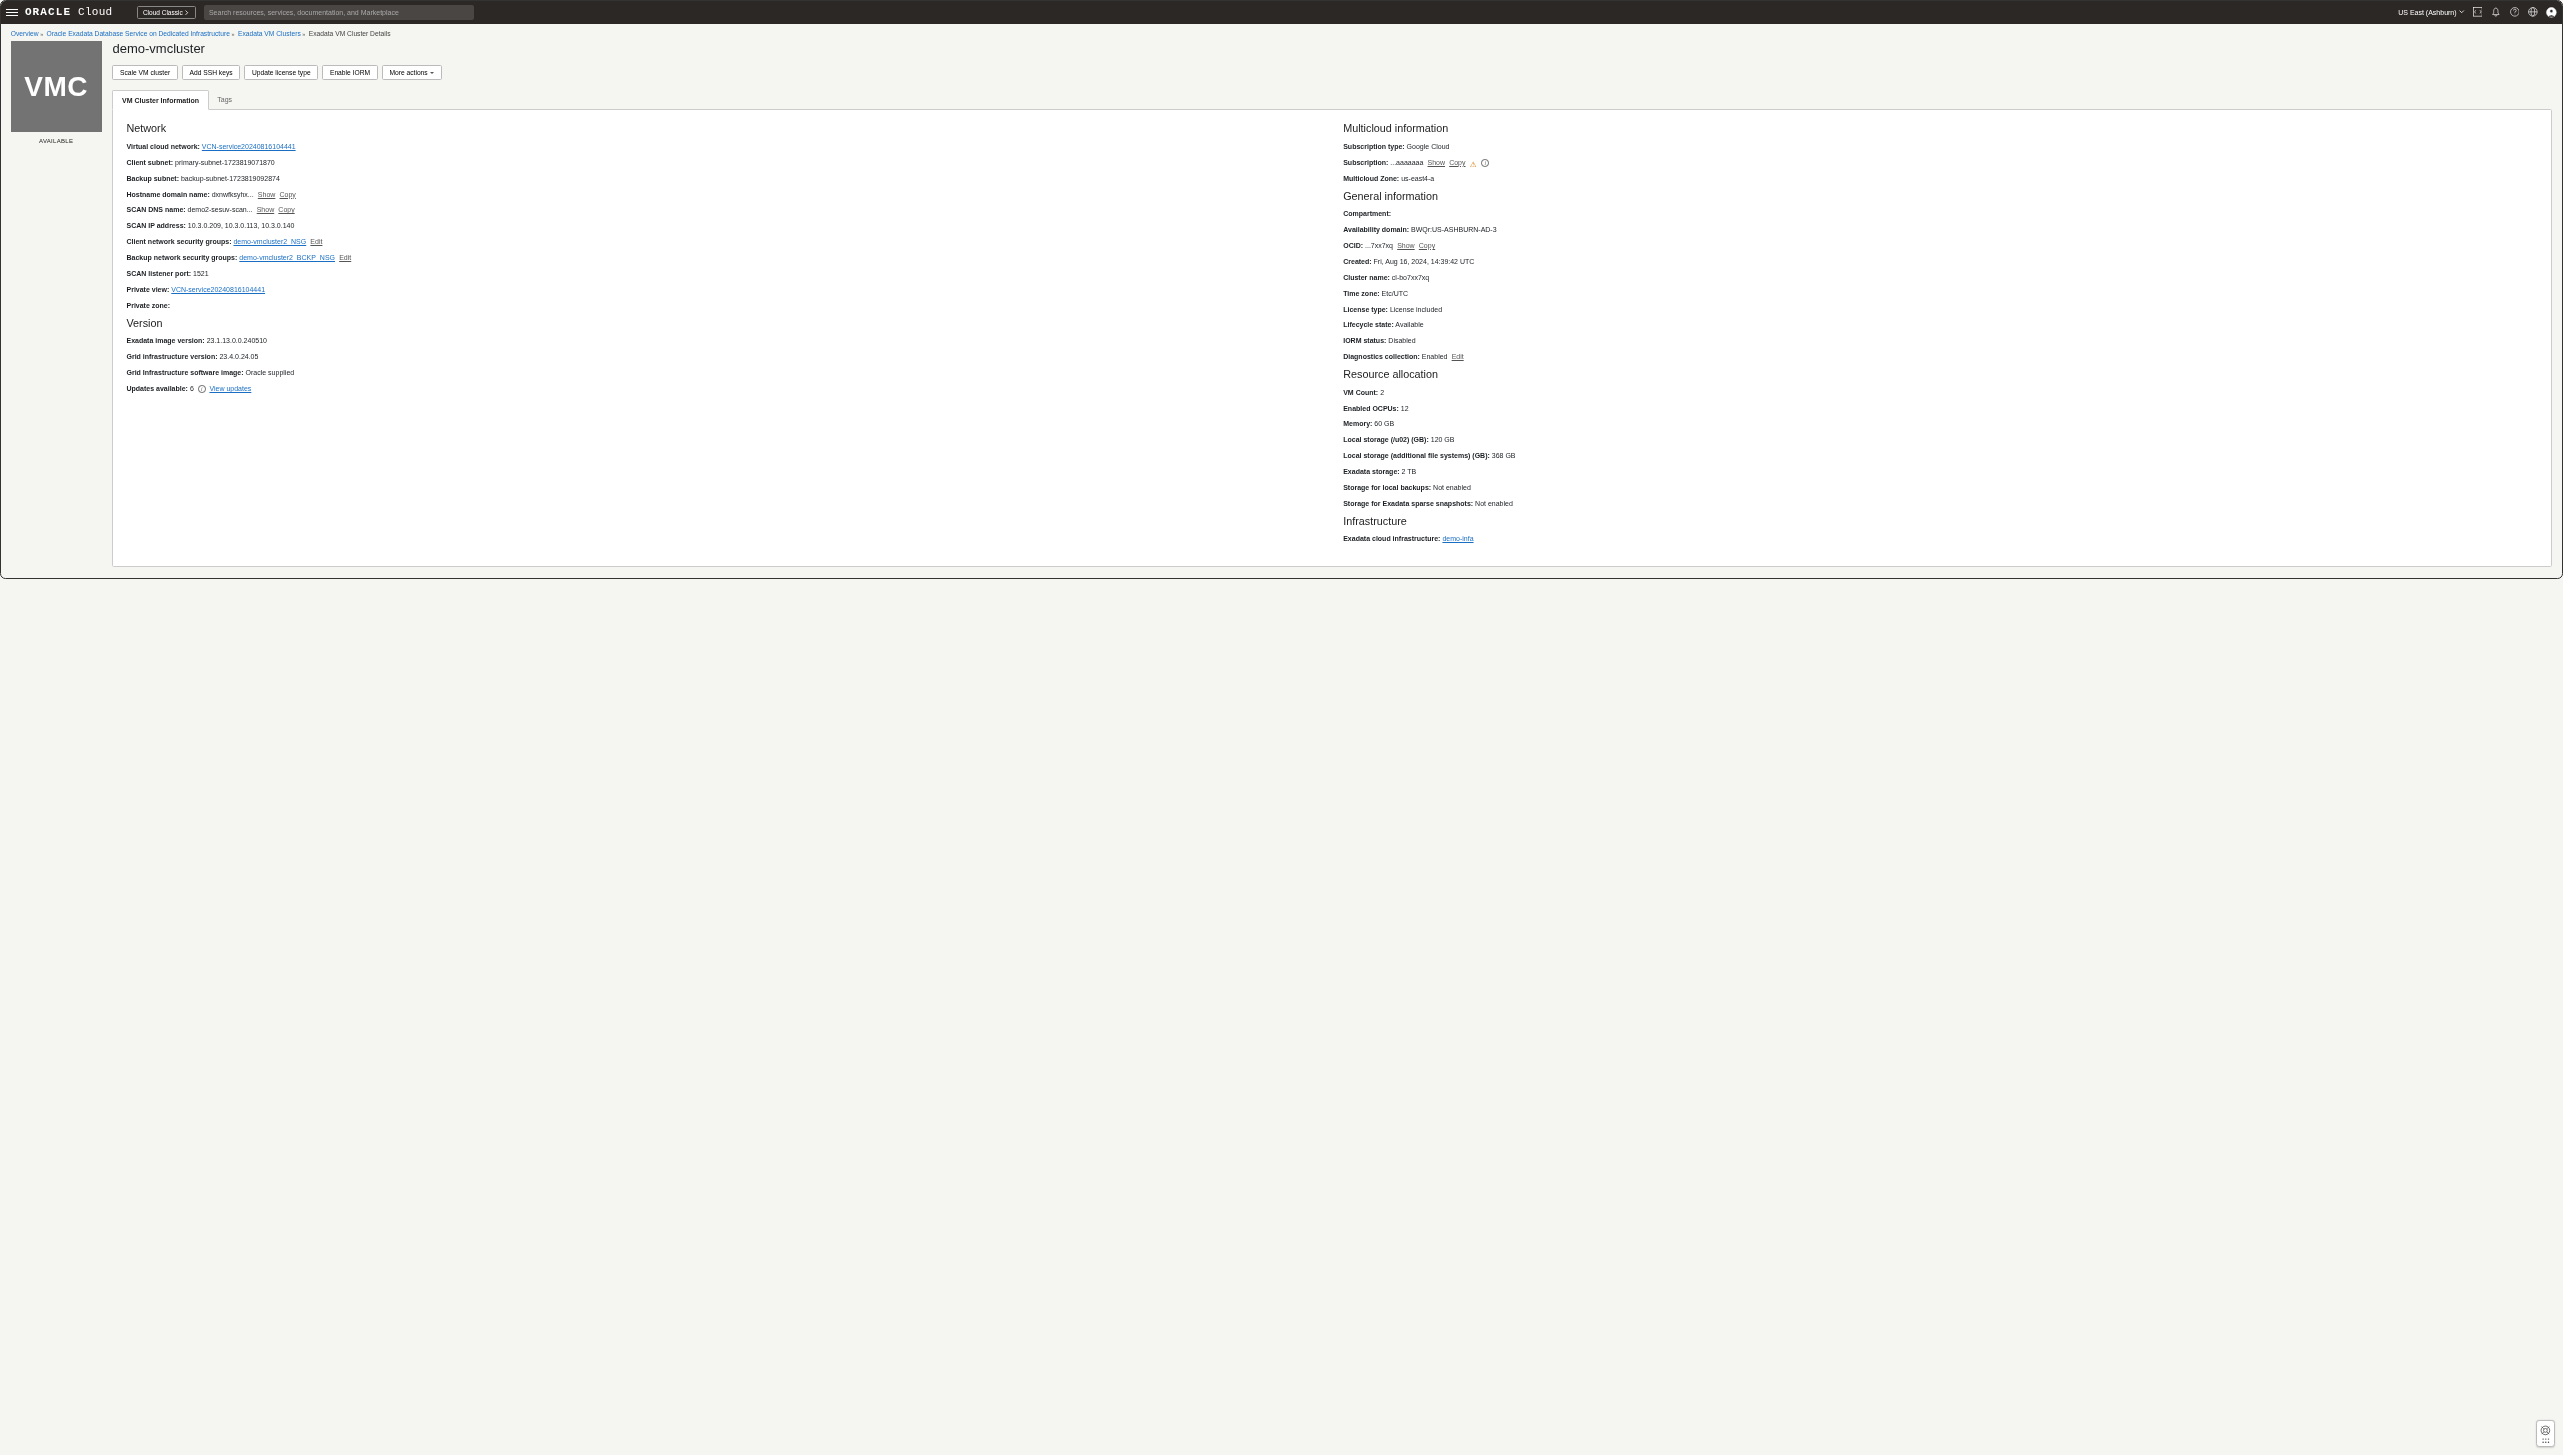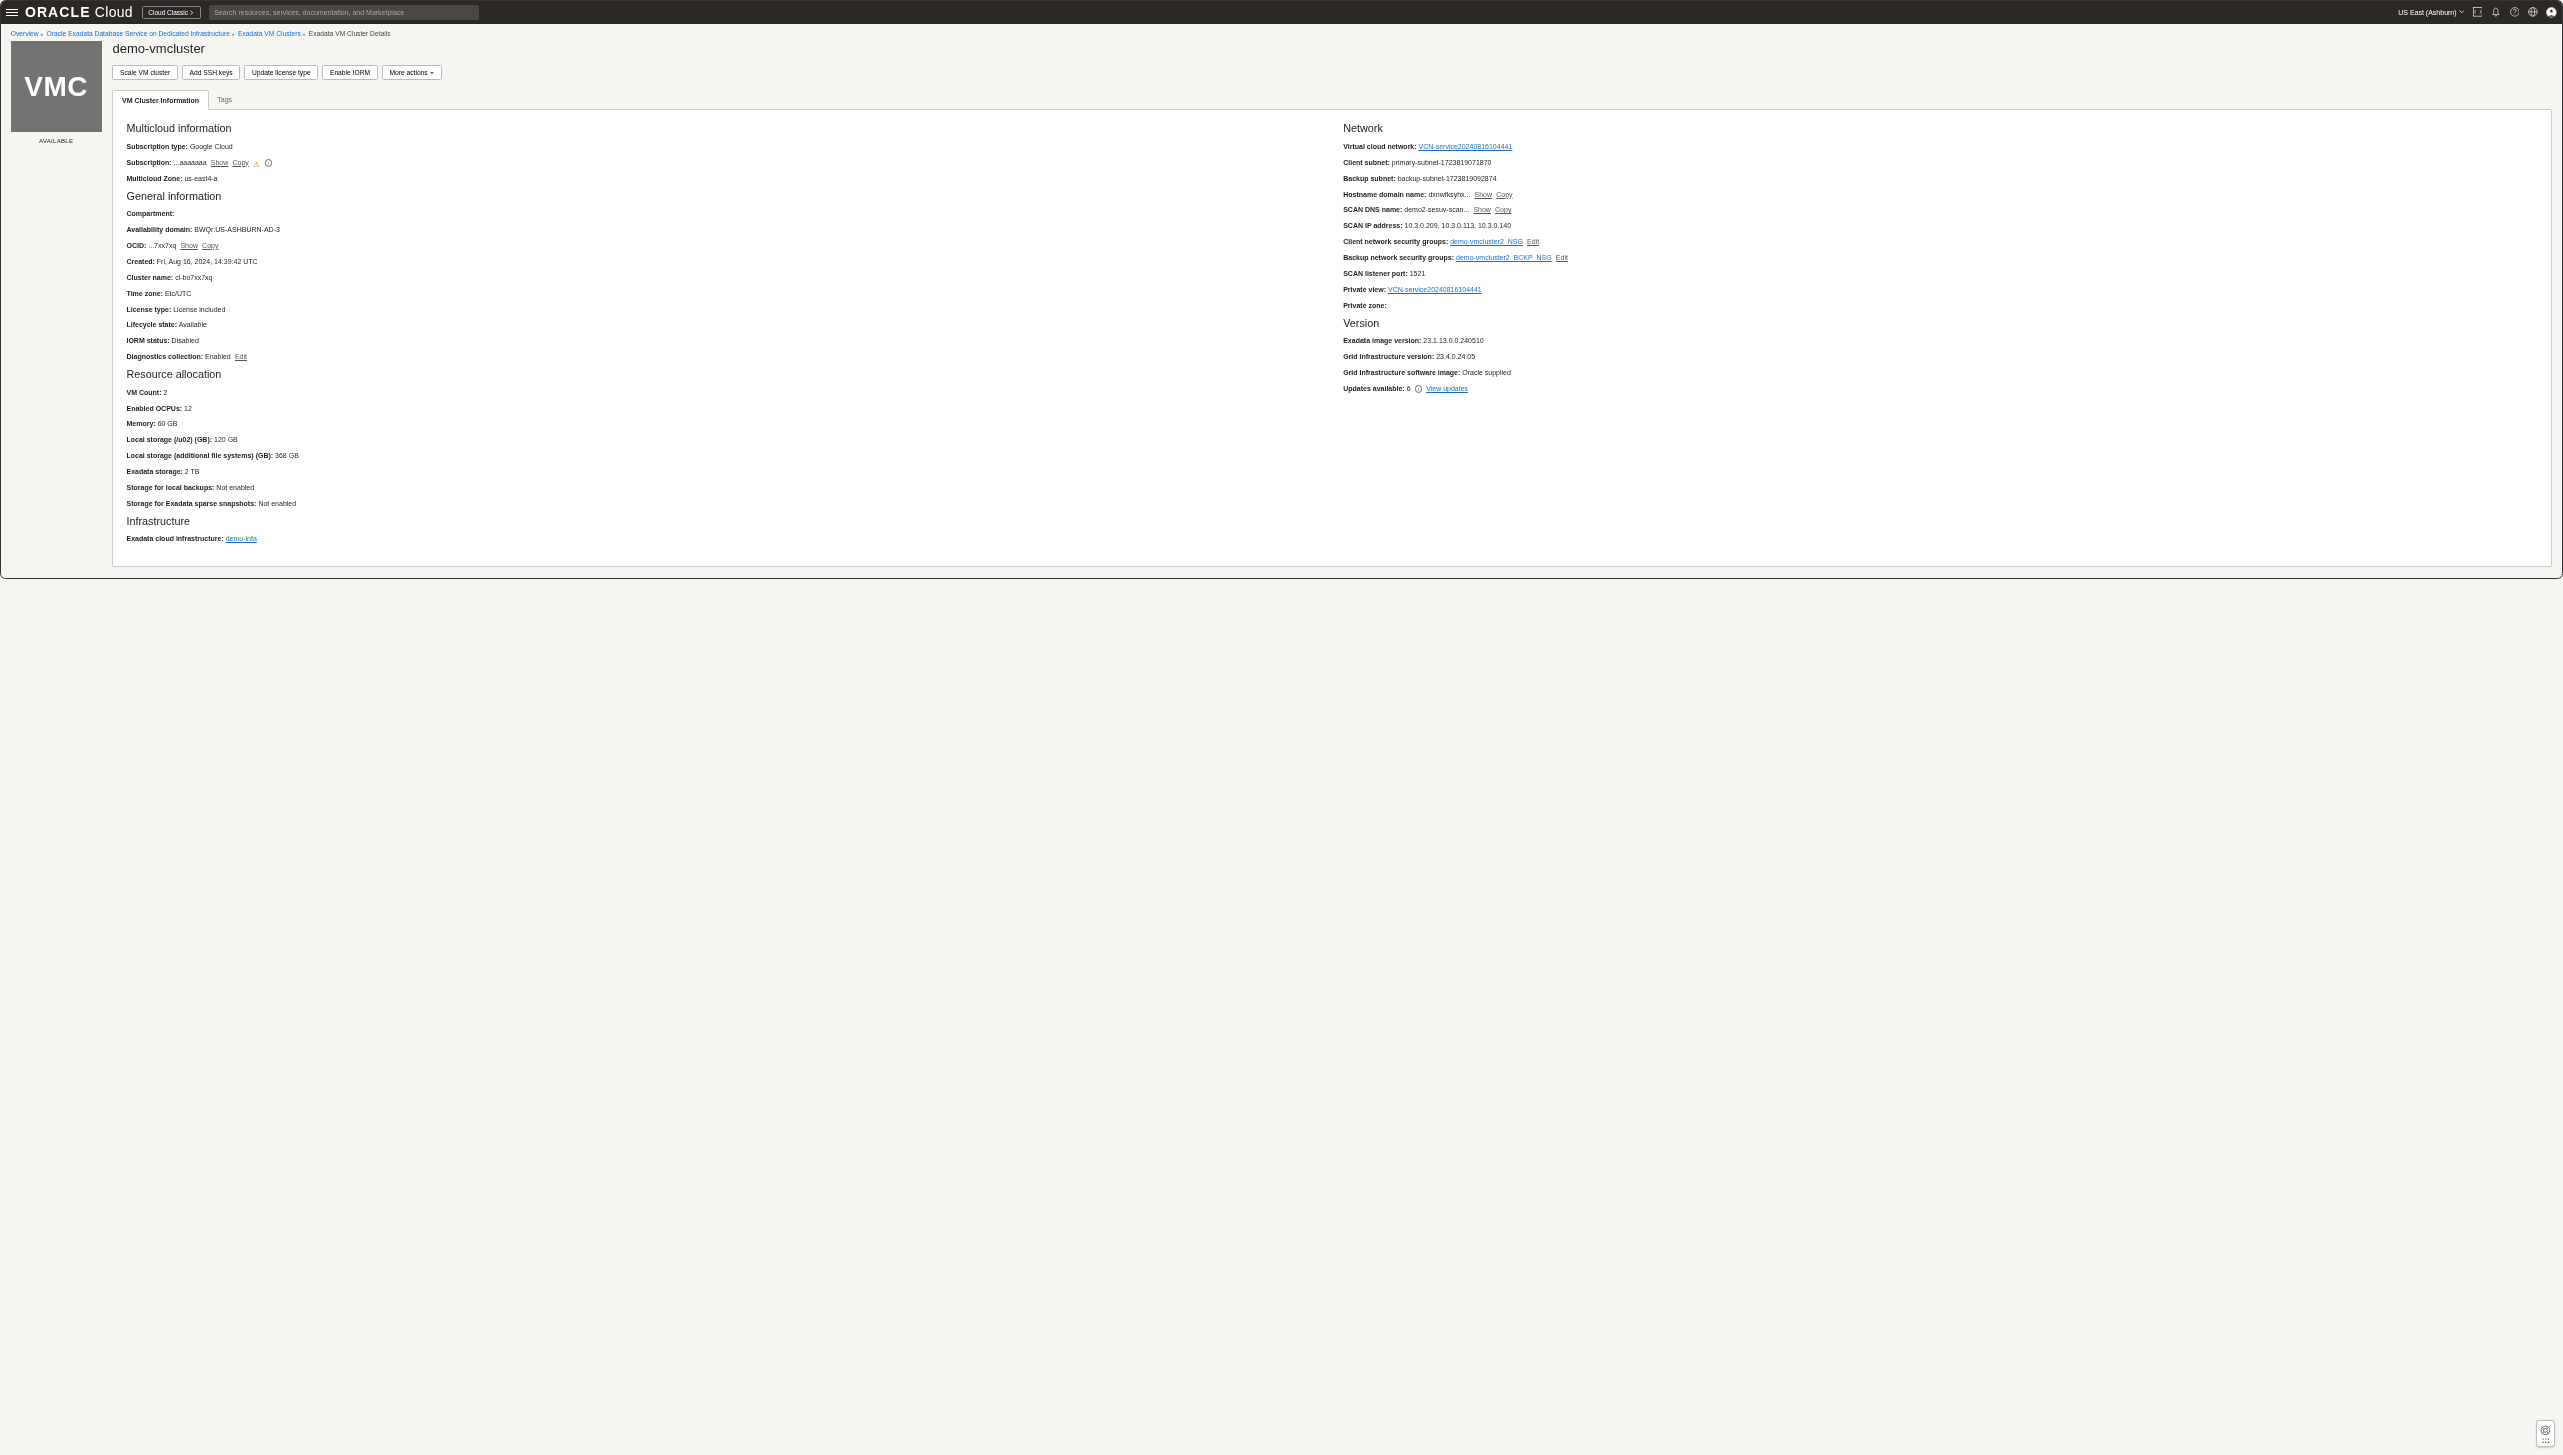--- a/index.html
+++ b/index.html
@@ -1,21 +1,21 @@
 <!DOCTYPE html>
 <html style="font-size:8.6px"><head>
 <meta charset="utf-8">
 <style>
 * { box-sizing: border-box; margin: 0; padding: 0; }
 body { font-family: -apple-system, "Helvetica Neue", Helvetica, Arial, sans-serif; font-size: 7px; color: #1b1f23; background: #f5f5f1; border: 1.1px solid #333; border-radius: 5.4px; overflow: hidden; }
 
 .topbar { background: #2c2826; height: 22.7px; display: flex; align-items: center; padding: 0 5.4px; color: #fff; position: relative; }
 .hamburger { width: 12px; height: 12px; display: flex; flex-direction: column; justify-content: center; gap: 2.2px; margin-right: 6.5px; cursor: pointer; }
 .hamburger span { display:block; height:1.1px; background:#fff; }
-.brand { font-family: Liberation Sans, sans-serif; font-weight: 300; font-size: 14px; letter-spacing: 0.3px; color:#fff; margin-right: 9px; white-space: nowrap; }
+.brand { font-family: Liberation Mono, monospace; font-weight: 300; font-size: 11px; letter-spacing: 0.3px; color:#fff; margin-right: 24px; white-space: nowrap; }
 .brand b { font-weight: 600; letter-spacing: 1.1px; }
 .cloud-classic { border:0.5px solid #888; color:#fff; padding:2.2px 5.4px; font-size:6.5px; border-radius:1.6px; display:flex; align-items:center; gap:2.2px; margin-right:8px; cursor:pointer; }
 .search-box { flex:0 0 270px; height:15px; background:#4a4644; border-radius:2px; border:none; padding:0 5.4px; color:#ccc; font-size:7px; }
 .search-box::placeholder { color:#aaa; }
 .topbar-right { margin-left:auto; display:flex; align-items:center; gap:7.6px; color:#fff; }
 .region-sel { display:flex; align-items:center; gap:2.7px; font-size:7px; cursor:pointer; }
 .icon-btn { width:10.8px; height:10.8px; display:flex; align-items:center; justify-content:center; cursor:pointer; fill:#fff; stroke:#fff; }
 
 .crumbs { padding: 6.5px 9.7px 4.3px; font-size:6.7px; }
 .crumbs a { color:#1a6fc4; text-decoration:none; }
@@ -137,70 +137,70 @@
 
     <div class="tab-strip">
       <div class="tab active">VM Cluster Information</div>
       <div class="tab">Tags</div>
     </div>
 
     <div class="tab-panel">
       <div class="two-cols">
 
         <div class="col">
-          <h2>Multicloud information</h2>
-          <div class="kv"><b>Subscription type:</b> <span>Google Cloud</span></div>
-          <div class="kv"><b>Subscription:</b> <span>...aaaaaaa</span> <span class="pseudo-link">Show</span> <span class="pseudo-link">Copy</span> <span class="warn-icon"></span> <span class="info-icon"></span></div>
-          <div class="kv"><b>Multicloud Zone:</b> <span>us-east4-a</span></div>
-
-          <h2>General information</h2>
-          <div class="kv"><b>Compartment:</b> <span></span></div>
-          <div class="kv"><b>Availability domain:</b> <span>BWQr:US-ASHBURN-AD-3</span></div>
-          <div class="kv"><b>OCID:</b> <span>...7xx7xq</span> <span class="pseudo-link">Show</span> <span class="pseudo-link">Copy</span></div>
-          <div class="kv"><b>Created:</b> <span>Fri, Aug 16, 2024, 14:39:42 UTC</span></div>
-          <div class="kv"><b>Cluster name:</b> <span>cl-bo7xx7xq</span></div>
-          <div class="kv"><b>Time zone:</b> <span>Etc/UTC</span></div>
-          <div class="kv"><b>License type:</b> <span>License included</span></div>
-          <div class="kv"><b>Lifecycle state:</b> <span>Available</span></div>
-          <div class="kv"><b>IORM status:</b> <span>Disabled</span></div>
-          <div class="kv"><b>Diagnostics collection:</b> <span>Enabled</span> <span class="pseudo-link">Edit</span></div>
-
-          <h2>Resource allocation</h2>
-          <div class="kv"><b>VM Count:</b> <span>2</span></div>
-          <div class="kv"><b>Enabled OCPUs:</b> <span>12</span></div>
-          <div class="kv"><b>Memory:</b> <span>60 GB</span></div>
-          <div class="kv"><b>Local storage (/u02) (GB):</b> <span>120 GB</span></div>
-          <div class="kv"><b>Local storage (additional file systems) (GB):</b> <span>368 GB</span></div>
-          <div class="kv"><b>Exadata storage:</b> <span>2 TB</span></div>
-          <div class="kv"><b>Storage for local backups:</b> <span>Not enabled</span></div>
-          <div class="kv"><b>Storage for Exadata sparse snapshots:</b> <span>Not enabled</span></div>
-
-          <h2>Infrastructure</h2>
-          <div class="kv"><b>Exadata cloud infrastructure:</b> <a href="#">demo-infa</a></div>
-        </div>
-
-        <div class="col">
           <h2>Network</h2>
           <div class="kv"><b>Virtual cloud network:</b> <a href="#">VCN-service20240816104441</a></div>
           <div class="kv"><b>Client subnet:</b> <span>primary-subnet-1723819071870</span></div>
           <div class="kv"><b>Backup subnet:</b> <span>backup-subnet-1723819092874</span></div>
           <div class="kv"><b>Hostname domain name:</b> <span>dxnwfksyhx...</span> <span class="pseudo-link">Show</span> <span class="pseudo-link">Copy</span></div>
           <div class="kv"><b>SCAN DNS name:</b> <span>demo2-sesuv-scan...</span> <span class="pseudo-link">Show</span> <span class="pseudo-link">Copy</span></div>
           <div class="kv"><b>SCAN IP address:</b> <span>10.3.0.209, 10.3.0.113, 10.3.0.140</span></div>
           <div class="kv"><b>Client network security groups:</b> <a href="#">demo-vmcluster2_NSG</a> <span class="pseudo-link">Edit</span></div>
           <div class="kv"><b>Backup network security groups:</b> <a href="#">demo-vmcluster2_BCKP_NSG</a> <span class="pseudo-link">Edit</span></div>
           <div class="kv"><b>SCAN listener port:</b> <span>1521</span></div>
           <div class="kv"><b>Private view:</b> <a href="#">VCN-service20240816104441</a></div>
           <div class="kv"><b>Private zone:</b> <span></span></div>
 
           <h2>Version</h2>
           <div class="kv"><b>Exadata image version:</b> <span>23.1.13.0.0.240510</span></div>
           <div class="kv"><b>Grid infrastructure version:</b> <span>23.4.0.24.05</span></div>
           <div class="kv"><b>Grid Infrastructure software image:</b> <span>Oracle supplied</span></div>
           <div class="kv"><b>Updates available:</b> <span>6</span> <span class="info-icon"></span> &nbsp;<a href="#">View updates</a></div>
+        </div>
+
+        <div class="col">
+          <h2>Multicloud information</h2>
+          <div class="kv"><b>Subscription type:</b> <span>Google Cloud</span></div>
+          <div class="kv"><b>Subscription:</b> <span>...aaaaaaa</span> <span class="pseudo-link">Show</span> <span class="pseudo-link">Copy</span> <span class="warn-icon"></span> <span class="info-icon"></span></div>
+          <div class="kv"><b>Multicloud Zone:</b> <span>us-east4-a</span></div>
+
+          <h2>General information</h2>
+          <div class="kv"><b>Compartment:</b> <span></span></div>
+          <div class="kv"><b>Availability domain:</b> <span>BWQr:US-ASHBURN-AD-3</span></div>
+          <div class="kv"><b>OCID:</b> <span>...7xx7xq</span> <span class="pseudo-link">Show</span> <span class="pseudo-link">Copy</span></div>
+          <div class="kv"><b>Created:</b> <span>Fri, Aug 16, 2024, 14:39:42 UTC</span></div>
+          <div class="kv"><b>Cluster name:</b> <span>cl-bo7xx7xq</span></div>
+          <div class="kv"><b>Time zone:</b> <span>Etc/UTC</span></div>
+          <div class="kv"><b>License type:</b> <span>License included</span></div>
+          <div class="kv"><b>Lifecycle state:</b> <span>Available</span></div>
+          <div class="kv"><b>IORM status:</b> <span>Disabled</span></div>
+          <div class="kv"><b>Diagnostics collection:</b> <span>Enabled</span> <span class="pseudo-link">Edit</span></div>
+
+          <h2>Resource allocation</h2>
+          <div class="kv"><b>VM Count:</b> <span>2</span></div>
+          <div class="kv"><b>Enabled OCPUs:</b> <span>12</span></div>
+          <div class="kv"><b>Memory:</b> <span>60 GB</span></div>
+          <div class="kv"><b>Local storage (/u02) (GB):</b> <span>120 GB</span></div>
+          <div class="kv"><b>Local storage (additional file systems) (GB):</b> <span>368 GB</span></div>
+          <div class="kv"><b>Exadata storage:</b> <span>2 TB</span></div>
+          <div class="kv"><b>Storage for local backups:</b> <span>Not enabled</span></div>
+          <div class="kv"><b>Storage for Exadata sparse snapshots:</b> <span>Not enabled</span></div>
+
+          <h2>Infrastructure</h2>
+          <div class="kv"><b>Exadata cloud infrastructure:</b> <a href="#">demo-infa</a></div>
         </div>
       </div>
     </div>
   </div>
 </div>
 
 <div class="float-btn">
   <svg width="10.8" height="10.8" viewBox="0 0 20 20">
       <circle cx="10" cy="10" r="8" fill="none" stroke="#444" stroke-width="1.4"></circle>
       <circle cx="10" cy="10" r="3.5" fill="none" stroke="#444" stroke-width="1.4"></circle>

